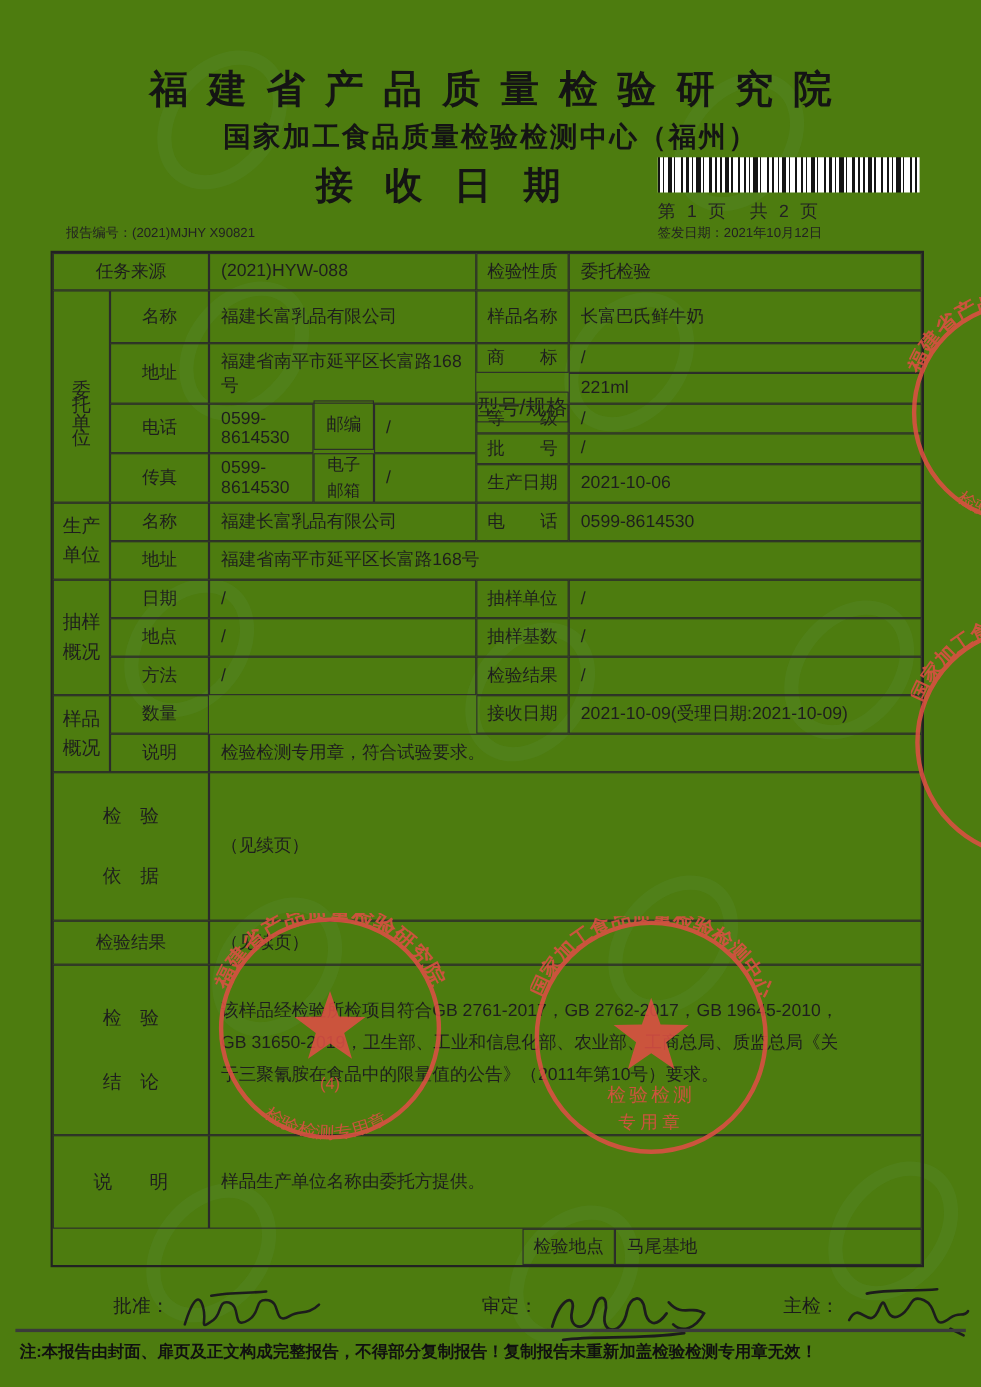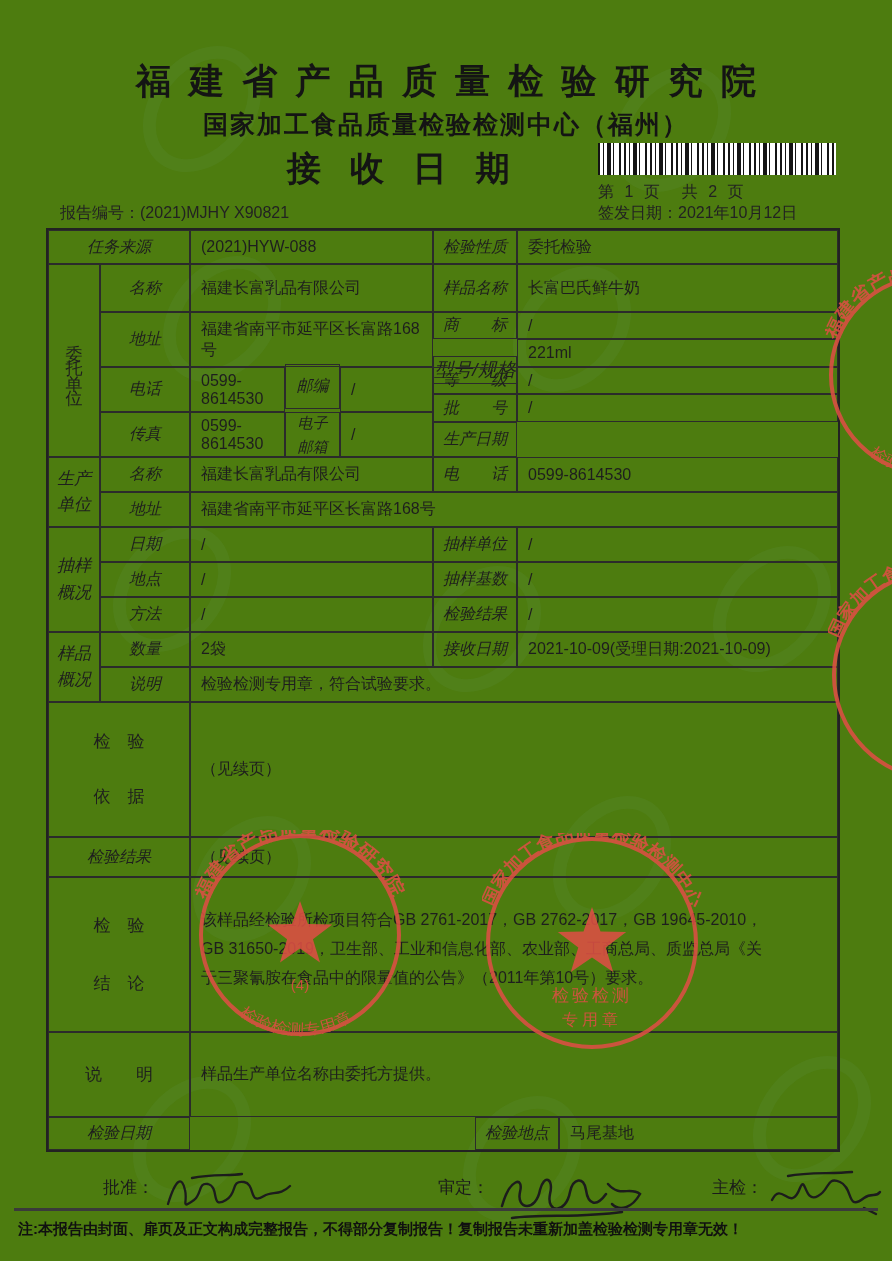--- a/index.html
+++ b/index.html
@@ -11,31 +11,31 @@
   
   .t1{position:absolute;left:0;top:58px;width:100%;text-align:center;font-size:35px;font-weight:bold;
       letter-spacing:0.52em;text-indent:0.52em;color:#141414;}
   .t2{position:absolute;left:0;top:108px;width:100%;text-align:center;font-size:25px;font-weight:bold;
       letter-spacing:2px;color:#141414;}
   .t3{position:absolute;left:287px;top:146px;font-size:34px;font-weight:bold;letter-spacing:0.85em;color:#141414;}
   .barcode{position:absolute;left:598px;top:143px;width:238px;height:32px;
       background:repeating-linear-gradient(90deg,#141414 0 2px,#fff 2px 5px,#141414 5px 6px,#fff 6px 9px,
       #141414 9px 13px,#fff 13px 15px,#141414 15px 16px,#fff 16px 21px,#141414 21px 23px,#fff 23px 26px);}
   .pageinfo{position:absolute;left:598px;top:182px;font-size:16px;letter-spacing:3px;color:#222;}
-  .meta{position:absolute;top:203px;font-size:16px;color:#222;}
+  .meta{position:absolute;top:203px;font-size:12px;color:#222;}
   .meta b{font-weight:normal;}
   
   .tbl{position:absolute;left:46px;top:228px;width:790px;height:920px;border:2px solid #222;}
   .cell{position:absolute;box-sizing:border-box;border:1px solid #2b2b2b;display:flex;
         align-items:center;font-size:16px;color:#1e1e1e;overflow:hidden;}
-  .lbl{justify-content:center;text-align:center;font-style:italic;}
+  .lbl{justify-content:center;text-align:center;}
   .val{padding-left:10px;}
   .vlabel{justify-content:center;writing-mode:vertical-lr;text-orientation:upright;
           letter-spacing:15px;font-size:17px;}
-  .glabel{justify-content:center;text-align:center;white-space:pre-line;line-height:1.55;font-size:17px;font-style:italic;}
+  .glabel{justify-content:center;text-align:center;white-space:pre-line;line-height:1.55;font-size:17px;}
   .plabel{justify-content:center;text-align:center;white-space:pre-line;font-size:17px;}
   .lh-basis{line-height:3.2;}
   .lh-concl{line-height:3.4;}
   .multi{line-height:1.8;padding:6px 66px 16px 10px;align-items:center;}
   
   .stamp{position:absolute;pointer-events:none;opacity:0.88;}
   
   .sigrow{position:absolute;top:1168px;left:0;width:100%;font-size:17px;color:#1b1b1b;}
   .siglabel{position:absolute;top:8px;}
   .sig{position:absolute;top:0;}
@@ -98,20 +98,21 @@
     <div class="cell val" style="left:469px;top:34px;width:321px;height:48px">长富巴氏鲜牛奶</div>
     <div class="cell lbl" style="left:385px;top:82px;width:84px;height:27px">商　　标</div>
     <div class="cell val" style="left:469px;top:82px;width:321px;height:27px">/</div>
     <div class="cell lbl" style="left:385px;top:126px;width:84px;height:28px;font-size:19px">型号/规格</div>
     <div class="cell val" style="left:469px;top:109px;width:321px;height:28px">221ml</div>
     <div class="cell lbl" style="left:385px;top:137px;width:84px;height:27px">等　　级</div>
     <div class="cell val" style="left:469px;top:137px;width:321px;height:27px">/</div>
     <div class="cell lbl" style="left:385px;top:164px;width:84px;height:28px">批　　号</div>
     <div class="cell val" style="left:469px;top:164px;width:321px;height:28px">/</div>
     <div class="cell lbl" style="left:385px;top:192px;width:84px;height:35px">生产日期</div>
+    <div class="cell val" style="left:469px;top:192px;width:321px;height:35px">2021-10-06</div>
 
     <div class="cell glabel" style="left:0;top:227px;width:52px;height:70px">生产
 单位</div>
     <div class="cell lbl" style="left:52px;top:227px;width:90px;height:35px">名称</div>
     <div class="cell val" style="left:142px;top:227px;width:243px;height:35px">福建长富乳品有限公司</div>
     <div class="cell lbl" style="left:385px;top:227px;width:84px;height:35px">电　　话</div>
     <div class="cell val" style="left:469px;top:227px;width:321px;height:35px">0599-8614530</div>
     <div class="cell lbl" style="left:52px;top:262px;width:90px;height:35px">地址</div>
     <div class="cell val" style="left:142px;top:262px;width:648px;height:35px">福建省南平市延平区长富路168号</div>
 
@@ -126,38 +127,36 @@
     <div class="cell lbl" style="left:385px;top:332px;width:84px;height:35px">抽样基数</div>
     <div class="cell val" style="left:469px;top:332px;width:321px;height:35px">/</div>
     <div class="cell lbl" style="left:52px;top:367px;width:90px;height:35px">方法</div>
     <div class="cell val" style="left:142px;top:367px;width:243px;height:35px">/</div>
     <div class="cell lbl" style="left:385px;top:367px;width:84px;height:35px">检验结果</div>
     <div class="cell val" style="left:469px;top:367px;width:321px;height:35px">/</div>
 
     <div class="cell glabel" style="left:0;top:402px;width:52px;height:70px">样品
 概况</div>
     <div class="cell lbl" style="left:52px;top:402px;width:90px;height:35px">数量</div>
-    <div class="cell val" style="left:142px;top:402px;width:243px;height:35px">2袋</div>
     <div class="cell lbl" style="left:385px;top:402px;width:84px;height:35px">接收日期</div>
     <div class="cell val" style="left:469px;top:402px;width:321px;height:35px">2021-10-09(受理日期:2021-10-09)</div>
     <div class="cell lbl" style="left:52px;top:437px;width:90px;height:35px">说明</div>
     <div class="cell val" style="left:142px;top:437px;width:648px;height:35px">检验检测专用章，符合试验要求。</div>
 
     <div class="cell plabel lh-basis" style="left:0;top:472px;width:142px;height:135px">检　验
 依　据</div>
     <div class="cell val" style="left:142px;top:472px;width:648px;height:135px">（见续页）</div>
     <div class="cell lbl" style="left:0;top:607px;width:142px;height:40px">检验结果</div>
     <div class="cell val" style="left:142px;top:607px;width:648px;height:40px">（见续页）</div>
     <div class="cell plabel lh-concl" style="left:0;top:647px;width:142px;height:155px">检　验
 结　论</div>
     <div class="cell multi" style="left:142px;top:647px;width:648px;height:155px">该样品经检验所检项目符合GB 2761-2017，GB 2762-2017，GB 19645-2010，GB 31650-2019，卫生部、工业和信息化部、农业部、工商总局、质监总局《关于三聚氰胺在食品中的限量值的公告》（2011年第10号）要求。</div>
     <div class="cell val" style="left:142px;top:802px;width:648px;height:85px">样品生产单位名称由委托方提供。</div>
     <div class="cell plabel" style="left:0;top:802px;width:142px;height:85px">说　　明</div>
 
-    <div class="cell lbl" style="left:0;top:887px;width:142px;height:33px">检验日期</div>
     <div class="cell lbl" style="left:427px;top:887px;width:84px;height:33px">检验地点</div>
     <div class="cell val" style="left:511px;top:887px;width:279px;height:33px">马尾基地</div>
   </div>
 
   <svg class="stamp" style="left:195px;top:830px" width="210" height="210" viewBox="-105 -105 210 210">
     <defs>
       <path id="arcT1" d="M -95,-31 A 100,100 0 0 1 95,-31"></path>
       <path id="arcB1" d="M -62,78 A 100,100 0 0 0 62,78"></path>
     </defs>
     <circle r="99" fill="none" stroke="#dd4f44" stroke-width="4"></circle>

